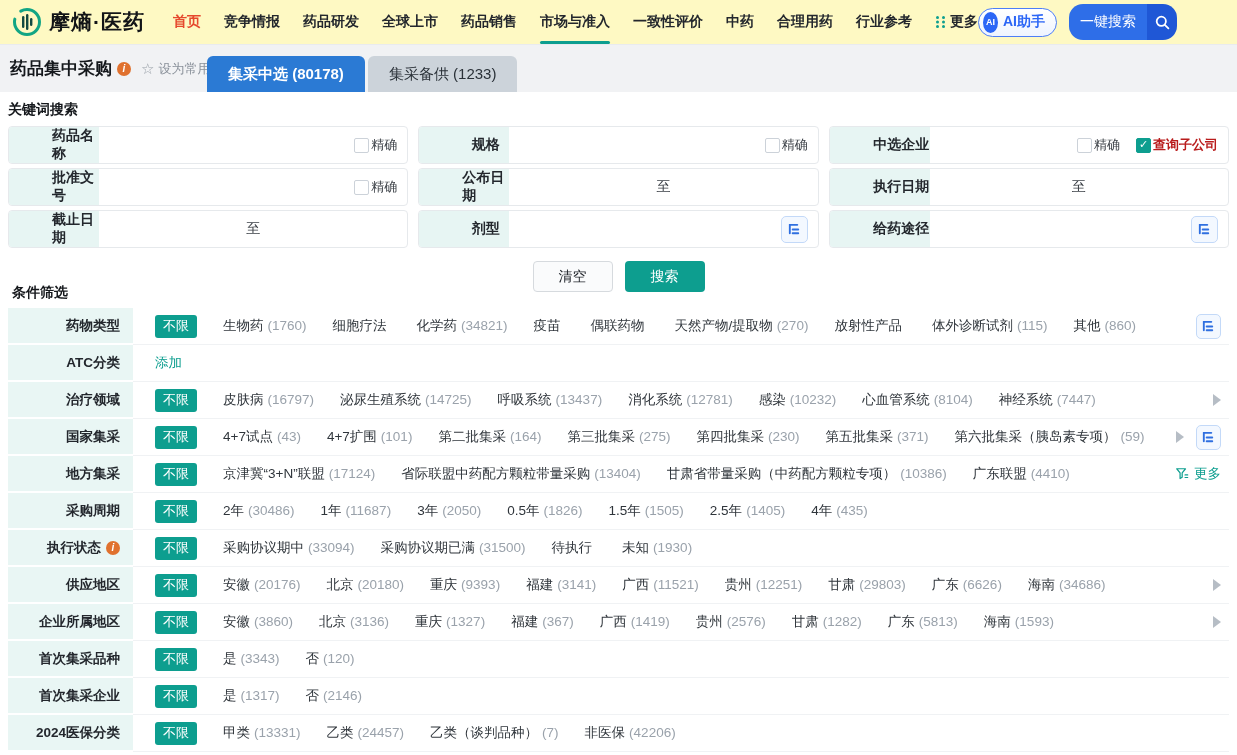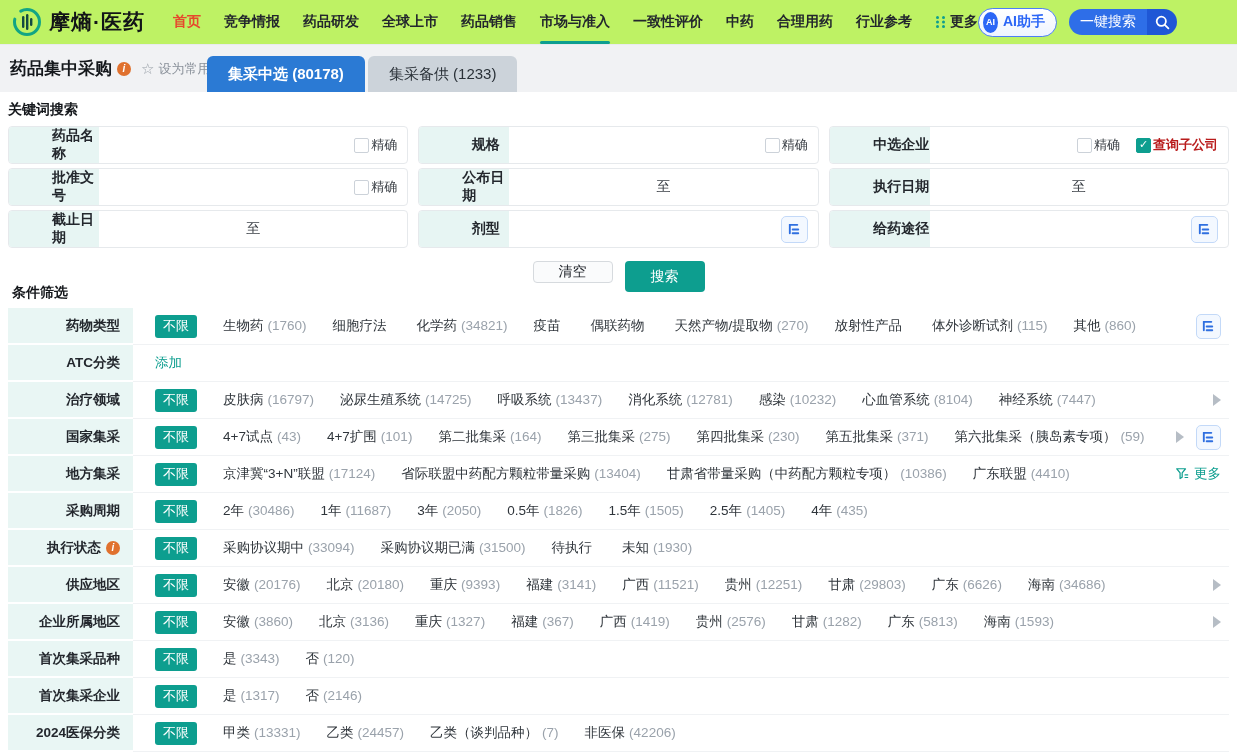--- a/index.html
+++ b/index.html
@@ -1,37 +1,37 @@
 <!DOCTYPE html>
 <html><head>
 <meta charset="utf-8">
 <style>
   * { margin:0; padding:0; box-sizing:border-box; }
   html,body { width:1237px; height:755px; overflow:hidden; background:#fff;
     font-family:"Liberation Sans","DejaVu Sans",sans-serif; color:#23272d; }
 
   
   .topnav { height:45px; display:flex; align-items:center; padding:0 14px 0 12px;
-    border-bottom:1px solid #e9ebee; background:#bef264; white-space:nowrap; }
+    border-bottom:1px solid #e9ebee; background:#fef9c3; white-space:nowrap; }
   .logo { display:flex; align-items:center; gap:7px; margin-right:28px; }
   .logo-ico { width:30px; height:30px; }
   .logo-text { font-size:21px; font-weight:bold; color:#121417; letter-spacing:1px; }
   .nav-items { display:flex; gap:23px; font-size:14px; font-weight:600; color:#23272d; align-items:center; }
   .nav-item { cursor:pointer; position:relative; padding:13px 0; }
   .nav-item.home { color:#e6492d; }
   .nav-item.active::after { content:""; position:absolute; left:0; right:0; bottom:0;
     height:3px; background:#0d9e8f; border-radius:2px; }
   .nav-more { display:flex; align-items:center; gap:4px; font-size:14px; font-weight:600; cursor:pointer; }
   .ai-btn { margin-left:auto; display:flex; align-items:center; gap:5px; height:29px;
     border:1.5px solid #4d7ef7; border-radius:15px; padding:0 11px 0 4px;
     background:linear-gradient(180deg,#ffffff,#eef4ff); cursor:pointer; }
   .ai-ico { width:15px; height:21px; border-radius:50%; background:#2b66f6; color:#fff;
     font-size:9px; font-weight:bold; display:flex; align-items:center; justify-content:center; }
   .ai-label { color:#2b66f6; font-weight:bold; font-size:14px; }
-  .quick-search { margin-left:12px; display:flex; align-items:stretch; height:26px;
+  .quick-search { margin-left:12px; display:flex; align-items:stretch; height:36px;
     border-radius:14px; overflow:hidden; cursor:pointer; margin-right:46px; }
   .qs-label { background:#2e6ee8; color:#fff; font-size:14px; display:flex; align-items:center; padding:0 11px; }
   .qs-ico { background:#1f57d6; width:33px; display:flex; align-items:center; justify-content:center; }
 
   
   .subheader { height:47px; background:#f1f2f4; display:flex; align-items:center;
     padding:0 10px; position:relative; }
   .page-title { font-size:17px; font-weight:bold; color:#15181c; }
   .info-ico { display:inline-flex; width:14px; height:14px; border-radius:50%; background:#e0712e;
     color:#fff; font-size:10px; font-weight:bold; align-items:center; justify-content:center;
@@ -58,21 +58,21 @@
   .cb.checked { background:#0d9e8f; border-color:#0d9e8f; position:relative; }
   .cb.checked::after { content:"✓"; position:absolute; left:2px; top:-1px; color:#fff; font-size:11px; font-weight:bold; }
   .cb-wrap.teal { color:#b91c1c; font-weight:600; }
   .range-sep { margin:0 auto; font-size:14px; color:#3a3f45; }
   .tree-btn { margin-left:auto; width:27px; height:27px; border:1px solid #c3d9f8; border-radius:5px;
     background:#f3f8ff; display:flex; align-items:center; justify-content:center; cursor:pointer; flex:none; }
 
   
   .actions { position:relative; height:48px; margin:10px 8px 0; }
   .btns { display:flex; gap:12px; justify-content:center; padding-top:3px; }
-  .btn-clear { width:80px; height:22px; border:1px solid #d6dade; background:#fafbfc; border-radius:4px;
+  .btn-clear { width:80px; height:31px; border:1px solid #d6dade; background:#fafbfc; border-radius:4px;
     font-size:14px; color:#23272d; cursor:pointer; }
   .btn-search { width:80px; height:31px; background:#0d9e8f; border:none; border-radius:4px;
     color:#fff; font-size:14px; cursor:pointer; }
   .cond-title { position:absolute; left:4px; bottom:4px; font-size:14px; font-weight:bold; color:#15181c; }
 
   
   .filter-table { margin:2px 8px 0; }
   .f-row { display:flex; height:37px; }
   .f-label { width:125px; flex:none; background:#e9f6f4; border-bottom:2px solid #fff;
     display:flex; align-items:center; justify-content:flex-end; padding-right:13px;

